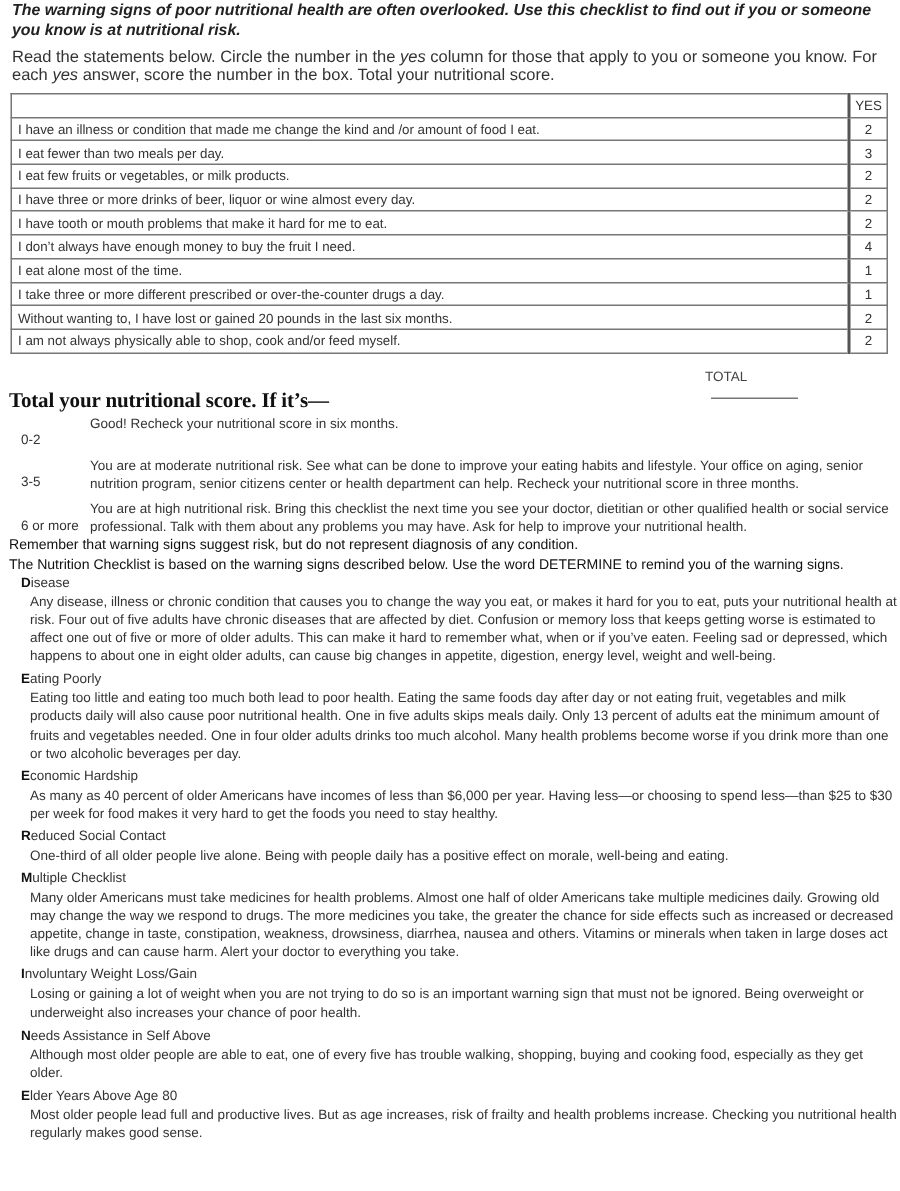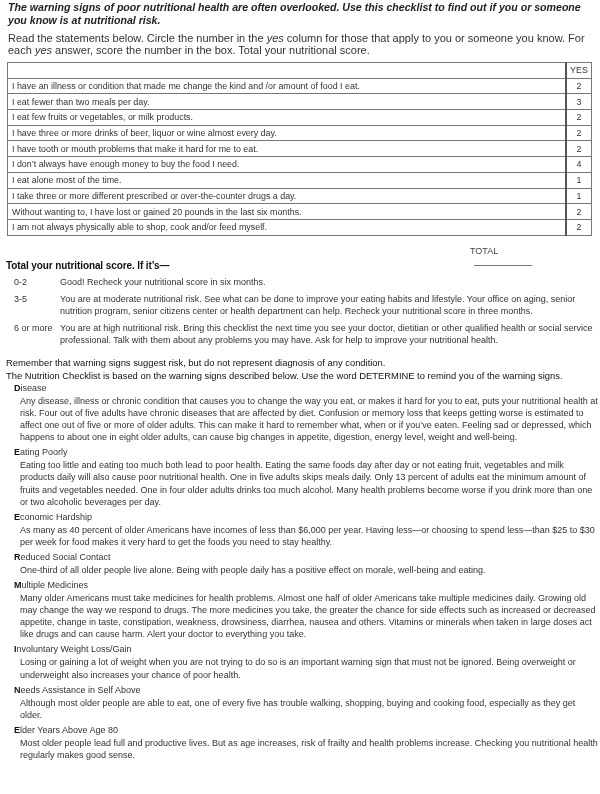--- a/index.html
+++ b/index.html
@@ -29,25 +29,25 @@
     }
     table.checklist { border: 1.5px solid #555; }
     .total {
       position: absolute; left: 470px; top: 246px; font-size: 9px; color: #444;
     }
     .total-line {
       display: inline-block; width: 58px; border-bottom: 1px solid #777; margin-left: 4px; height: 9px; vertical-align: baseline;
     }
     .score-heading {
       position: absolute; left: 6px; top: 260px;
-      font-size: 10px; font-weight: bold; color: #111; letter-spacing: -0.1px;
+      font-size: 14px; font-weight: bold; color: #111; letter-spacing: -0.1px; font-family: Liberation Serif, serif;
     }
     .ranges { position: absolute; left: 14px; top: 276px; width: 582px; font-size: 9px; line-height: 12px; color: #333; }
     .range-row { display: flex; margin-bottom: 5px; }
-    .range-label { width: 46px; flex: none; }
+    .range-label { width: 46px; flex: none; margin-top: 11px; }
     .range-text { flex: 1; }
     .remember {
       position: absolute; left: 6px; top: 357px; width: 592px;
       font-size: 9.4px; line-height: 12.5px; font-weight: normal; color: #111;
     }
     .signs { position: absolute; left: 14px; top: 382px; width: 584px; font-size: 9px; color: #333; }
     .sign { margin-bottom: 3px; }
     .sign-title { line-height: 13px; }
     .sign-title b { color: #111; font-weight: bold; }
     .sign-body { padding-left: 6px; line-height: 12.1px; }
@@ -83,21 +83,21 @@
         </tr>
         <tr>
           <td>I have three or more drinks of beer, liquor or wine almost every day.</td>
           <td class="score">2</td>
         </tr>
         <tr>
           <td>I have tooth or mouth problems that make it hard for me to eat.</td>
           <td class="score">2</td>
         </tr>
         <tr>
-          <td>I don’t always have enough money to buy the food I need.</td>
+          <td>I don’t always have enough money to buy the fruit I need.</td>
           <td class="score">4</td>
         </tr>
         <tr>
           <td>I eat alone most of the time.</td>
           <td class="score">1</td>
         </tr>
         <tr>
           <td>I take three or more different prescribed or over-the-counter drugs a day.</td>
           <td class="score">1</td>
         </tr>
@@ -149,21 +149,21 @@
       </div>
       <div class="sign">
         <div class="sign-title"><b>E</b><span>conomic Hardship</span></div>
         <div class="sign-body">As many as 40 percent of older Americans have incomes of less than $6,000 per year. Having less—or choosing to spend less—than $25 to $30 per week for food makes it very hard to get the foods you need to stay healthy.</div>
       </div>
       <div class="sign">
         <div class="sign-title"><b>R</b><span>educed Social Contact</span></div>
         <div class="sign-body">One-third of all older people live alone. Being with people daily has a positive effect on morale, well-being and eating.</div>
       </div>
       <div class="sign">
-        <div class="sign-title"><b>M</b><span>ultiple Medicines</span></div>
+        <div class="sign-title"><b>M</b><span>ultiple Checklist</span></div>
         <div class="sign-body">Many older Americans must take medicines for health problems. Almost one half of older Americans take multiple medicines daily. Growing old may change the way we respond to drugs. The more medicines you take, the greater the chance for side effects such as increased or decreased appetite, change in taste, constipation, weakness, drowsiness, diarrhea, nausea and others. Vitamins or minerals when taken in large doses act like drugs and can cause harm. Alert your doctor to everything you take.</div>
       </div>
       <div class="sign">
         <div class="sign-title"><b>I</b><span>nvoluntary Weight Loss/Gain</span></div>
         <div class="sign-body">Losing or gaining a lot of weight when you are not trying to do so is an important warning sign that must not be ignored. Being overweight or underweight also increases your chance of poor health.</div>
       </div>
       <div class="sign">
         <div class="sign-title"><b>N</b><span>eeds Assistance in Self Above</span></div>
         <div class="sign-body">Although most older people are able to eat, one of every five has trouble walking, shopping, buying and cooking food, especially as they get older.</div>
       </div>

